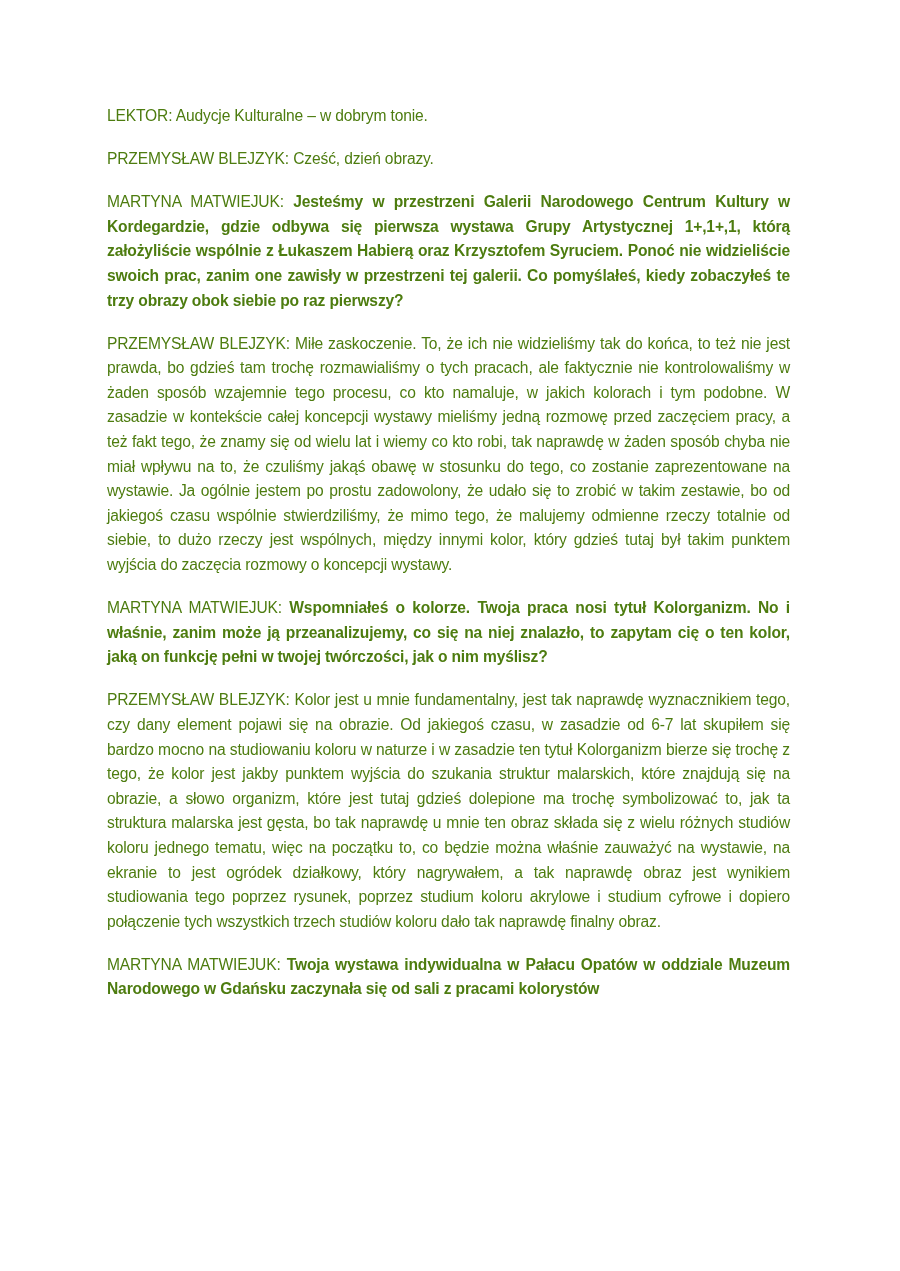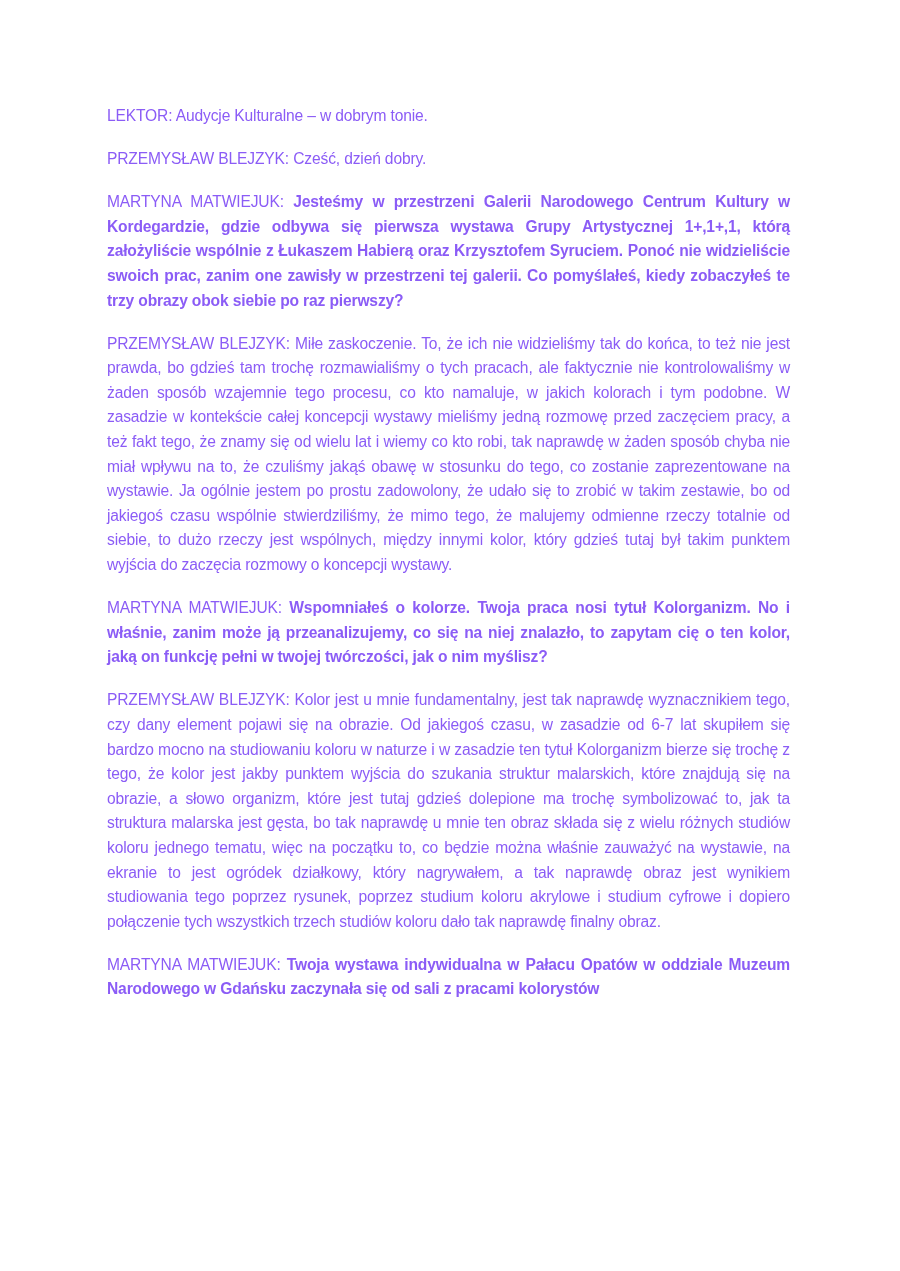--- a/index.html
+++ b/index.html
@@ -20,41 +20,41 @@
     height: 1271px;
     padding: 104px 110px 40px 107px;
     background: #ffffff;
   }
   .transcript p {
     margin: 0 0 18.5px 0;
     font-size: 15.6px;
     line-height: 24.6px;
     letter-spacing: -0.15px;
     text-align: justify;
-    color: #8b5cf6;
+    color: #4d7c0f;
   }
   .transcript p:last-child {
     margin-bottom: 12px;
   }
   .speaker {
     font-weight: normal;
   }
   .bold {
     font-weight: bold;
   }
 </style>
 </head>
 <body>
 
 <div class="page">
   <div class="transcript">
   <p><span class="speaker">LEKTOR:</span> <span class="speech">Audycje Kulturalne – w dobrym tonie.</span></p>
 
 
-  <p><span class="speaker">PRZEMYSŁAW BLEJZYK:</span> <span class="speech">Cześć, dzień dobry.</span></p>
+  <p><span class="speaker">PRZEMYSŁAW BLEJZYK:</span> <span class="speech">Cześć, dzień obrazy.</span></p>
 
   <p><span class="speaker">MARTYNA MATWIEJUK:</span> <span class="speech bold">Jesteśmy w przestrzeni Galerii Narodowego Centrum Kultury w Kordegardzie, gdzie odbywa się pierwsza wystawa Grupy Artystycznej 1+,1+,1, którą założyliście wspólnie z Łukaszem Habierą oraz Krzysztofem Syruciem. Ponoć nie widzieliście swoich prac, zanim one zawisły w przestrzeni tej galerii. Co pomyślałeś, kiedy zobaczyłeś te trzy obrazy obok siebie po raz pierwszy?</span></p>
 
   <p><span class="speaker">PRZEMYSŁAW BLEJZYK:</span> <span class="speech">Miłe zaskoczenie. To, że ich nie widzieliśmy tak do końca, to też nie jest prawda, bo gdzieś tam trochę rozmawialiśmy o tych pracach, ale faktycznie nie kontrolowaliśmy w żaden sposób wzajemnie tego procesu, co kto namaluje, w jakich kolorach i tym podobne. W zasadzie w kontekście całej koncepcji wystawy mieliśmy jedną rozmowę przed zaczęciem pracy, a też fakt tego, że znamy się od wielu lat i wiemy co kto robi, tak naprawdę w żaden sposób chyba nie miał wpływu na to, że czuliśmy jakąś obawę w stosunku do tego, co zostanie zaprezentowane na wystawie. Ja ogólnie jestem po prostu zadowolony, że udało się to zrobić w takim zestawie, bo od jakiegoś czasu wspólnie stwierdziliśmy, że mimo tego, że malujemy odmienne rzeczy totalnie od siebie, to dużo rzeczy jest wspólnych, między innymi kolor, który gdzieś tutaj był takim punktem wyjścia do zaczęcia rozmowy o koncepcji wystawy.</span></p>
 
   <p><span class="speaker">MARTYNA MATWIEJUK:</span> <span class="speech bold">Wspomniałeś o kolorze. Twoja praca nosi tytuł Kolorganizm. No i właśnie, zanim może ją przeanalizujemy, co się na niej znalazło, to zapytam cię o ten kolor, jaką on funkcję pełni w twojej twórczości, jak o nim myślisz?</span></p>
 
   <p><span class="speaker">PRZEMYSŁAW BLEJZYK:</span> <span class="speech">Kolor jest u mnie fundamentalny, jest tak naprawdę wyznacznikiem tego, czy dany element pojawi się na obrazie. Od jakiegoś czasu, w zasadzie od 6-7 lat skupiłem się bardzo mocno na studiowaniu koloru w naturze i w zasadzie ten tytuł Kolorganizm bierze się trochę z tego, że kolor jest jakby punktem wyjścia do szukania struktur malarskich, które znajdują się na obrazie, a słowo organizm, które jest tutaj gdzieś dolepione ma trochę symbolizować to, jak ta struktura malarska jest gęsta, bo tak naprawdę u mnie ten obraz składa się z wielu różnych studiów koloru jednego tematu, więc na początku to, co będzie można właśnie zauważyć na wystawie, na ekranie to jest ogródek działkowy, który nagrywałem, a tak naprawdę obraz jest wynikiem studiowania tego poprzez rysunek, poprzez studium koloru akrylowe i studium cyfrowe i dopiero połączenie tych wszystkich trzech studiów koloru dało tak naprawdę finalny obraz.</span></p>
 
   <p><span class="speaker">MARTYNA MATWIEJUK:</span> <span class="speech bold">Twoja wystawa indywidualna w Pałacu Opatów w oddziale Muzeum Narodowego w Gdańsku zaczynała się od sali z pracami kolorystów</span></p>

